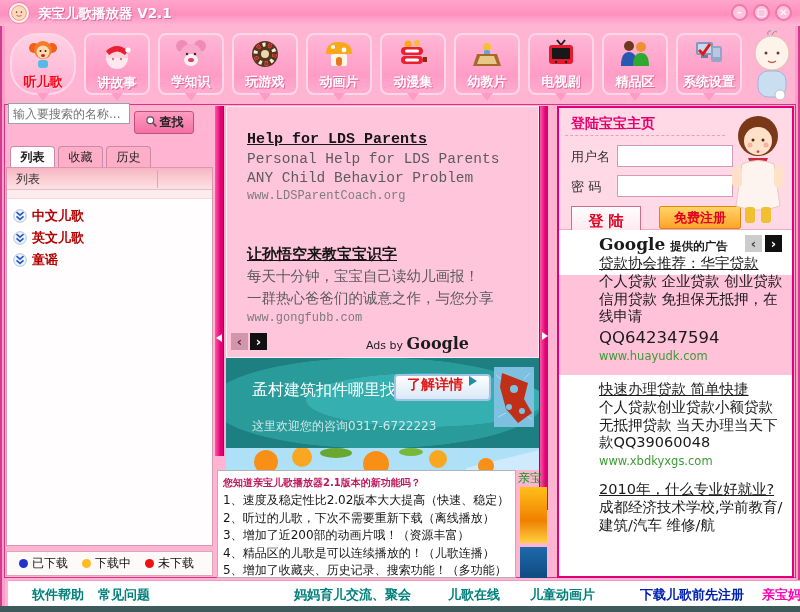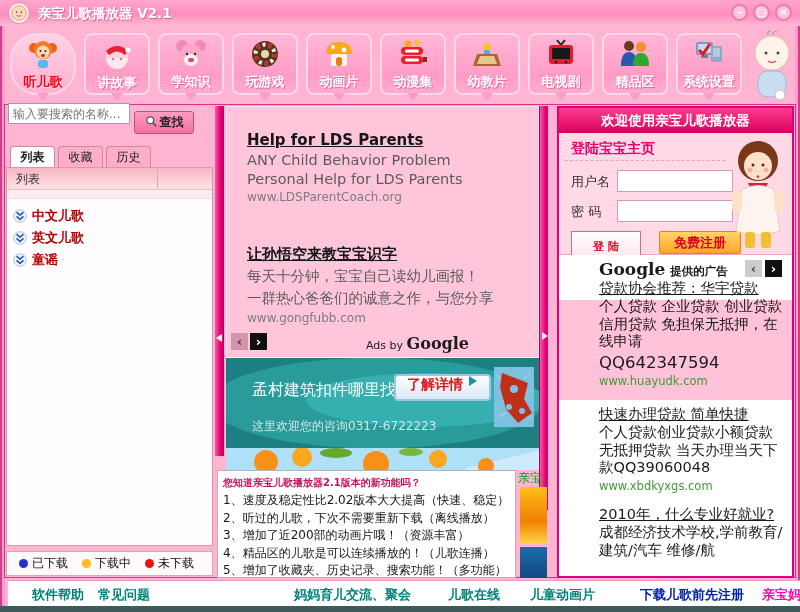--- a/index.html
+++ b/index.html
@@ -73,21 +73,21 @@
   
   .strip { position:absolute; width:9px; background:linear-gradient(90deg,#ff56aa,#e00070 70%); }
   .strip-left { left:215px; top:106px; height:350px; border-right:1px solid #b00058; }
   .strip-right { left:539px; top:106px; height:404px; border-left:1px solid #b00058; }
   .strip .arrow { position:absolute; top:228px; width:0; height:0; }
   .strip-left .arrow { left:1px; border-top:4px solid transparent; border-bottom:4px solid transparent; border-right:6px solid #fff; }
   .strip-right .arrow { top:226px; left:2px; border-top:4px solid transparent; border-bottom:4px solid transparent; border-left:6px solid #fff; }
 
   .adbox { position:absolute; left:226px; top:106px; width:313px; height:252px; background:#ffc6db;
     border:1px solid #ffe9f1; }
-  .c-ad { position:absolute; left:20px; right:10px; cursor:pointer; }
+  .c-ad { position:absolute; left:20px; right:10px; cursor:pointer;font-family:Liberation Mono, monospace; }
   .c-ad0 { top:24px; } .c-ad1 { top:138px; }
   .c-ad-title { font-size:15px; font-weight:bold; color:#161616; text-decoration:underline; white-space:nowrap; }
   .c-ad-line { font-size:14.5px; color:#5c5c5c; margin-top:3px; white-space:nowrap; }
   .c-ad-url { font-size:12px; color:#7c7c7c; margin-top:3px; }
   .adbox-footer { position:absolute; left:0; right:0; top:226px; height:20px; }
   .nav-sq { position:absolute; width:17px; height:17px; display:flex; align-items:center; justify-content:center;
     font-size:13px; font-weight:bold; line-height:1; }
   .adbox .nav-prev { left:4px; background:#d096ac; color:#6b2440; }
   .adbox .nav-next { left:23px; background:#101010; color:#fff; }
   .adsby { position:absolute; right:69px; top:1px; font-size:11px; color:#222; white-space:nowrap; }
@@ -127,21 +127,21 @@
   .login-panel { position:relative; height:122px; background:#ffd9e6; border-bottom:1px solid #f0a8c4; }
   .login-title { position:absolute; left:12px; top:7px; color:#e6006e; font-size:14px; font-weight:bold; }
   .login-divider { position:absolute; left:6px; top:27px; width:160px; border-top:1px dashed #f09cc0; }
   .login-label { position:absolute; left:12px; font-size:13px; color:#333; white-space:nowrap; }
   .lab-user{ top:40px; } .lab-pass{ top:70px; }
   .login-input { position:absolute; left:58px; width:116px; height:22px; background:#fff;
     border:1px solid #d898b8; font-family:inherit; font-size:12px; padding:0 4px; }
   .inp-user{ top:37px; } .inp-pass{ top:67px; }
   .btn-login { position:absolute; left:12px; top:98px; width:70px; height:31px;
     background:linear-gradient(180deg,#fffdfe,#ffe4ec); border:1px solid #c87088;
-    color:#e00020; font-weight:bold; font-size:11px; font-family:inherit; }
+    color:#e00020; font-weight:bold; font-size:15px; font-family:inherit; }
   .btn-register { position:absolute; left:100px; top:98px; width:82px; height:23px;
     background:linear-gradient(180deg,#ffd468,#ffa428); border:1px solid #d88818; border-radius:2px;
     color:#e00020; font-weight:bold; font-size:13px; font-family:inherit; }
   .mascot-girl { position:absolute; right:4px; top:6px; width:60px; height:118px; z-index:2; }
 
   .gads { position:relative; height:323px; background:#fff; overflow:hidden; }
   .pink-band { position:absolute; left:0; right:0; top:45px; height:100px; background:#ffc2d8; }
   .gads-header { position:absolute; left:40px; top:4px; display:flex; align-items:baseline; gap:5px; }
   .gads-header .glogo { font-family:"DejaVu Serif","Liberation Serif",serif; font-size:17px; font-weight:bold; color:#1a1a1a; }
   .gads-header .glabel { font-size:11.5px; font-weight:bold; color:#1a1a1a; white-space:nowrap; }
@@ -391,22 +391,22 @@
   <div class="strip strip-left">
       <i class="arrow"></i>
     </div>
   <div class="strip strip-right">
       <i class="arrow"></i>
     </div>
 
   <div class="adbox">
     <div class="c-ad c-ad0">
       <div class="c-ad-title">Help for LDS Parents</div>
+      <div class="c-ad-line">Personal Help for LDS Parents</div>
       <div class="c-ad-line">ANY Child Behavior Problem</div>
-      <div class="c-ad-line">Personal Help for LDS Parents</div>
       <div class="c-ad-url">www.LDSParentCoach.org</div>
     </div>
     <div class="c-ad c-ad1">
       <div class="c-ad-title">让孙悟空来教宝宝识字</div>
       <div class="c-ad-line">每天十分钟，宝宝自己读幼儿画报！</div>
       <div class="c-ad-line">一群热心爸爸们的诚意之作，与您分享</div>
       <div class="c-ad-url">www.gongfubb.com</div>
     </div>
     <div class="adbox-footer">
       <span class="nav-sq nav-prev">‹</span>
@@ -467,21 +467,20 @@
     <div class="f-item">5、增加了收藏夹、历史记录、搜索功能！（多功能）</div>
   </div>
 
   <div class="side-strip">
     <div class="side-label">亲宝.</div>
     <div class="side-img-orange"></div>
     <div class="side-img-blue"></div>
   </div>
 
   <div class="right-col">
-    <div class="right-header"><span>欢迎使用亲宝儿歌播放器</span></div>
 
     <div class="login-panel">
       <span class="login-title">登陆宝宝主页</span>
       <span class="login-divider"></span>
       <span class="login-label lab-user">用户名</span>
       <input class="login-input inp-user" style="">
       <span class="login-label lab-pass">密 码</span>
       <input class="login-input inp-pass" type="password" style="">
       <button class="btn-login"><span>登 陆</span></button>
       <button class="btn-register"><span>免费注册</span></button>

